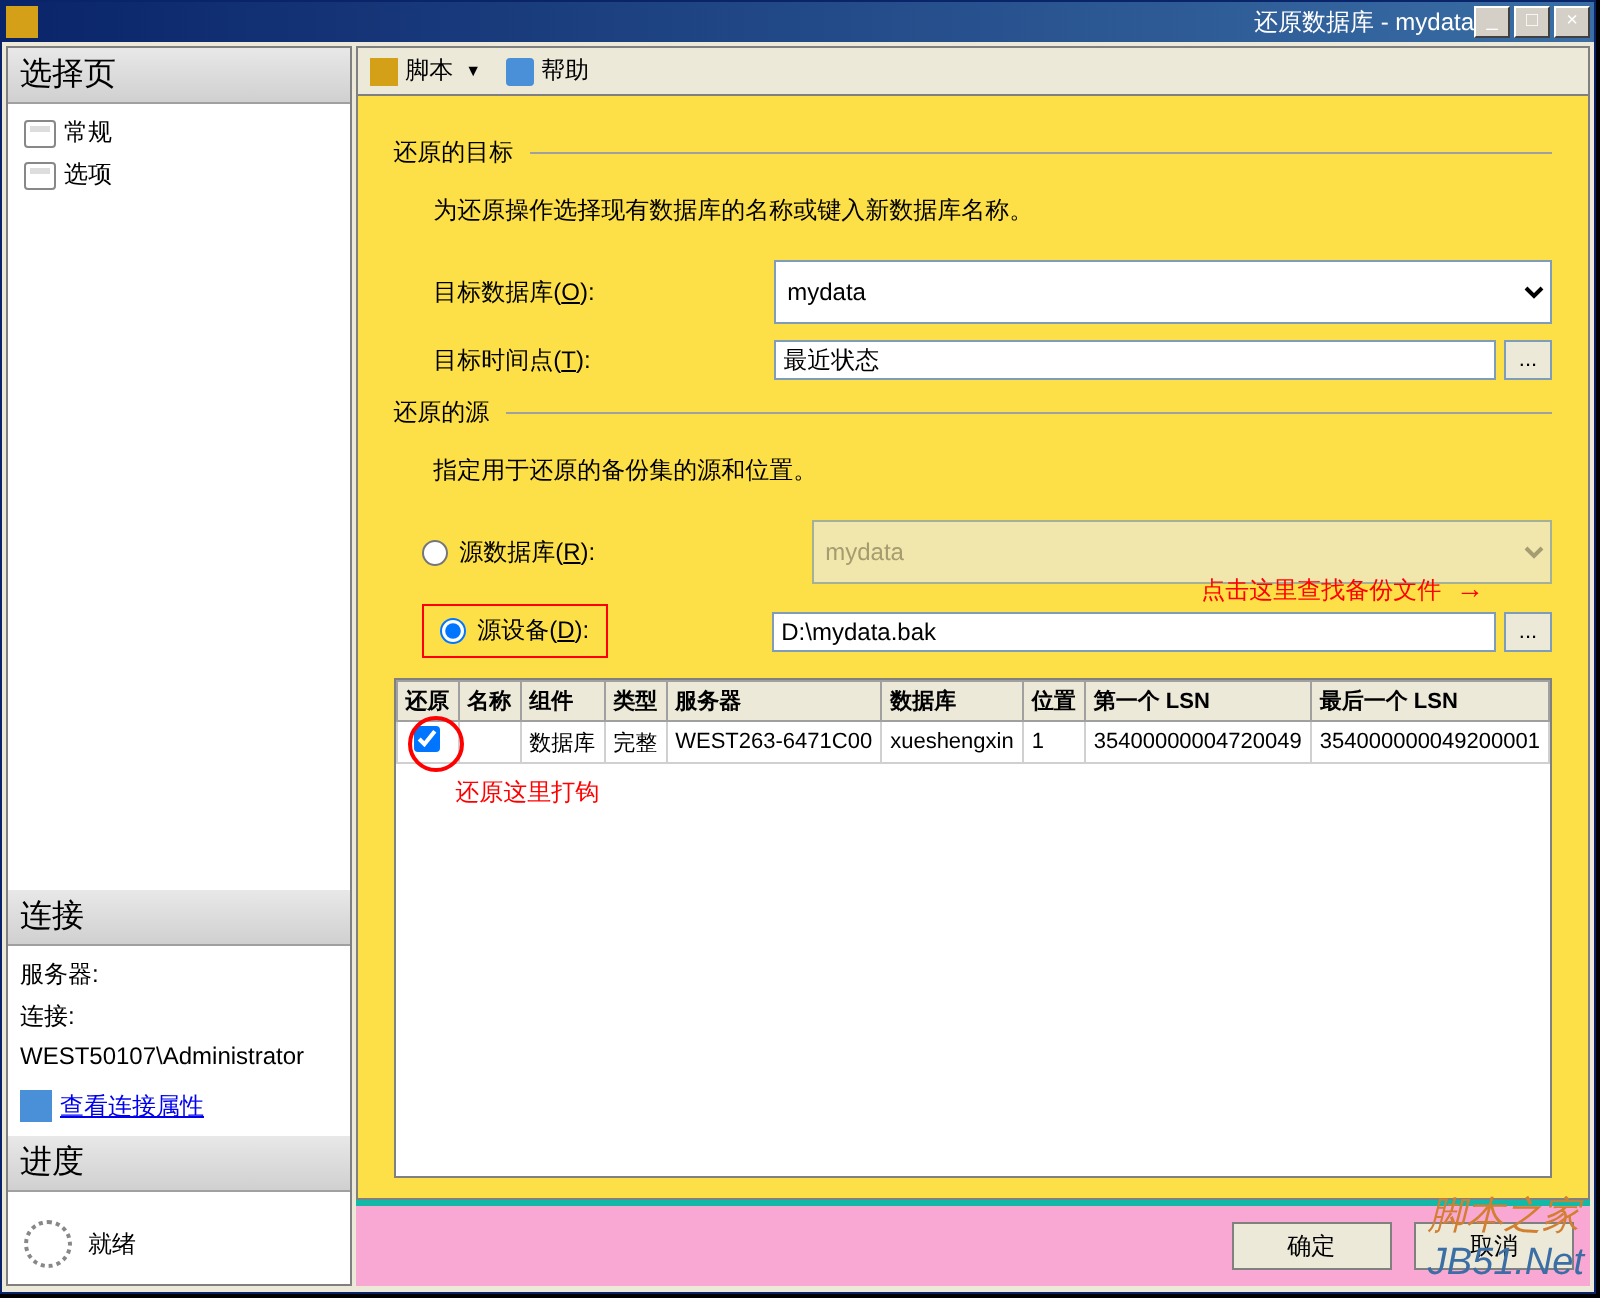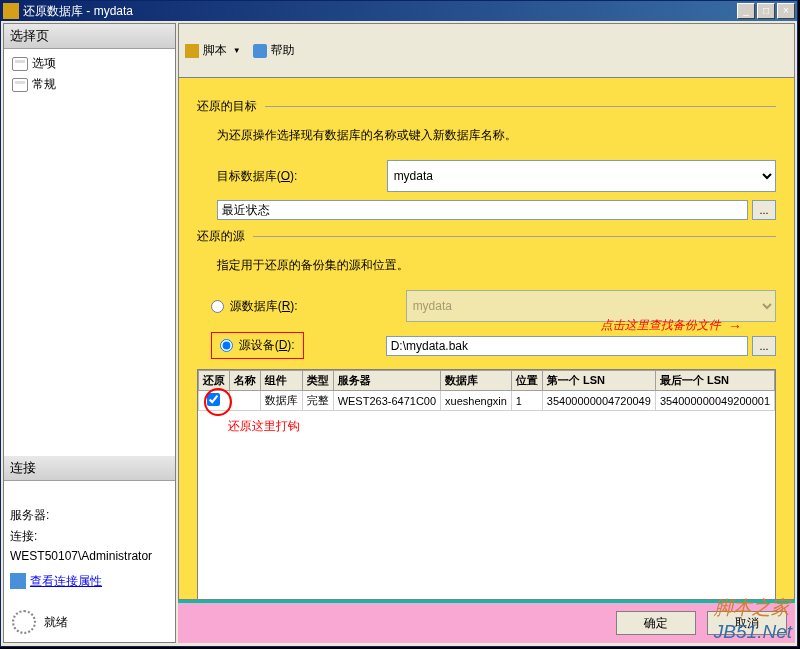--- a/index.html
+++ b/index.html
@@ -1,40 +1,40 @@
 <!DOCTYPE html>
 <html><head>
 <meta charset="utf-8">
 <style>
 * { box-sizing: border-box; margin: 0; padding: 0; }
 body { font-family: "Microsoft YaHei", SimSun, Tahoma, sans-serif; font-size: 12px; background: #000; width: 800px; height: 649px; overflow: hidden; position: relative; }
 .window { background: #ece9d8; width: 798px; height: 647px; border: 1px solid #0a246a; position: relative; }
 .titlebar { background: linear-gradient(to right, #0a246a, #3a6ea5); color: #fff; height: 20px; display: flex; align-items: center; padding: 0 2px; }
 .titlebar-icon { width: 16px; height: 16px; background: #d4a017; margin-right: 4px; display: inline-block; }
-.titlebar-text { flex: 1; font-size: 12px; }
+.titlebar-text { flex: 1; font-size: 12px; text-align: right; }
 .window-controls { display: flex; gap: 2px; }
 .window-btn { width: 18px; height: 16px; background: #d4d0c8; border: 1px solid #fff; border-right-color: #404040; border-bottom-color: #404040; font-size: 10px; text-align: center; line-height: 13px; cursor: pointer; }
 .content-area { display: flex; height: 624px; }
 .left-panel { width: 200px; background: #fff; border: 1px solid #808080; margin: 2px; display: flex; flex-direction: column; }
-.panel-header { background: linear-gradient(to bottom, #e8e8e8, #d0d0d0); padding: 3px 6px; border-bottom: 1px solid #a0a0a0; font-size: 13px; }
+.panel-header { background: linear-gradient(to bottom, #e8e8e8, #d0d0d0); padding: 3px 6px; border-bottom: 1px solid #a0a0a0; font-size: 16px; }
 .panel-body { flex: 1; padding: 4px; background: #fff; }
 .tree-item { display: flex; align-items: center; padding: 2px 4px; cursor: pointer; }
 .tree-icon { width: 16px; height: 14px; margin-right: 4px; background: #fff; border: 1px solid #888; border-radius: 2px; position: relative; }
 .tree-icon::before { content: ''; position: absolute; left: 2px; top: 2px; right: 2px; height: 3px; background: #ddd; }
-.conn-section { padding: 6px; margin-top: 20px; }
+.conn-section { padding: 6px; }
 .conn-label { margin-bottom: 4px; }
 .conn-value { margin-bottom: 10px; }
 .conn-link { display: flex; align-items: flex-start; gap: 4px; }
 .conn-link a { color: #0000ee; text-decoration: underline; cursor: pointer; }
 .link-icon { width: 16px; height: 16px; background: #4a90d9; display: inline-block; }
 .progress-section { padding: 8px; }
 .progress-row { display: flex; align-items: center; gap: 8px; margin-top: 6px; }
 .spinner { width: 24px; height: 24px; border: 2px dotted #888; border-radius: 50%; }
 .right-panel { flex: 1; margin: 2px 2px 2px 0; display: flex; flex-direction: column; }
-.toolbar { background: #ece9d8; border: 1px solid #808080; padding: 18px 6px; display: flex; align-items: center; gap: 4px; }
+.toolbar { background: #ece9d8; border: 1px solid #808080; padding: 3px 6px; display: flex; align-items: center; gap: 4px; }
 .toolbar-icon { width: 14px; height: 14px; display: inline-block; }
 .script-icon { background: #d4a017; }
 .dropdown-arrow { font-size: 8px; margin-left: 2px; }
 .help-icon { width: 14px; height: 14px; background: #4a90d9; border-radius: 2px; display: inline-block; margin-left: 8px; }
 .main-content { flex: 1; background: #fde047; border: 1px solid #808080; border-top: none; padding: 12px 18px; overflow: hidden; position: relative; }
 .section-title { display: flex; align-items: center; margin: 8px 0 12px 0; font-size: 12px; }
 .section-line { flex: 1; height: 1px; background: #a0a0a0; margin-left: 8px; }
 .section-desc { margin-left: 20px; margin-bottom: 16px; font-size: 12px; }
 .form-row { display: flex; align-items: center; margin: 8px 0 8px 20px; }
 .form-label { width: 170px; font-size: 12px; }
@@ -72,39 +72,40 @@
       <div class="window-btn">×</div>
     </div>
   </div>
 
   <div class="content-area">
     <div class="left-panel">
       <div class="panel-header">选择页</div>
       <div class="panel-body">
         <div class="tree-item">
           <span class="tree-icon"></span>
-          <span>选项</span>
+          <span>常规</span>
         </div>
         <div class="tree-item">
           <span class="tree-icon"></span>
-          <span>常规</span>
+          <span>选项</span>
         </div>
       </div>
 
       <div class="panel-header">连接</div>
       <div class="conn-section">
         <div class="conn-label">服务器:</div>
         <div class="conn-label">连接:</div>
         <div class="conn-value">WEST50107\Administrator</div>
         <div class="conn-link">
           <span class="link-icon"></span>
           <a>查看连接属性</a>
         </div>
       </div>
 
+      <div class="panel-header">进度</div>
       <div class="progress-section">
         <div class="progress-row">
           <div class="spinner"></div>
           <span>就绪</span>
         </div>
       </div>
     </div>
 
     <div class="right-panel">
       <div class="toolbar">
@@ -123,20 +124,21 @@
         <div class="section-desc">为还原操作选择现有数据库的名称或键入新数据库名称。</div>
 
         <div class="form-row">
           <span class="form-label">目标数据库(<u>O</u>):</span>
           <select class="form-select">
             <option>mydata</option>
           </select>
         </div>
 
         <div class="form-row">
+          <span class="form-label">目标时间点(<u>T</u>):</span>
           <input class="form-input" readonly="" value="最近状态" style="">
           <button class="browse-btn">...</button>
         </div>
 
         <div class="section-title">
           <span>还原的源</span>
           <div class="section-line"></div>
         </div>
         <div class="section-desc">指定用于还原的备份集的源和位置。</div>
 
@@ -149,21 +151,21 @@
         </div>
 
         <div class="radio-row" style="position:relative">
           <span class="radio-highlight">
             <input type="radio" name="src" checked="" style="">
             <span>源设备(<u>D</u>):</span>
           </span>
           <span style="width:82px"></span>
           <input class="form-input" readonly="" value="D:\mydata.bak" style="">
           <button class="browse-btn">...</button>
-          <span style="position:absolute; right:30px; top:-16px;font-style:italic;" class="annotation">
+          <span style="position:absolute; right:30px; top:-16px;" class="annotation">
             <span>点击这里查找备份文件</span>
             <span class="arrow-right">→</span>
           </span>
         </div>
 
 
         <div class="backup-table-wrap">
           <table class="backup-table">
             <thead>
                 <tr>

